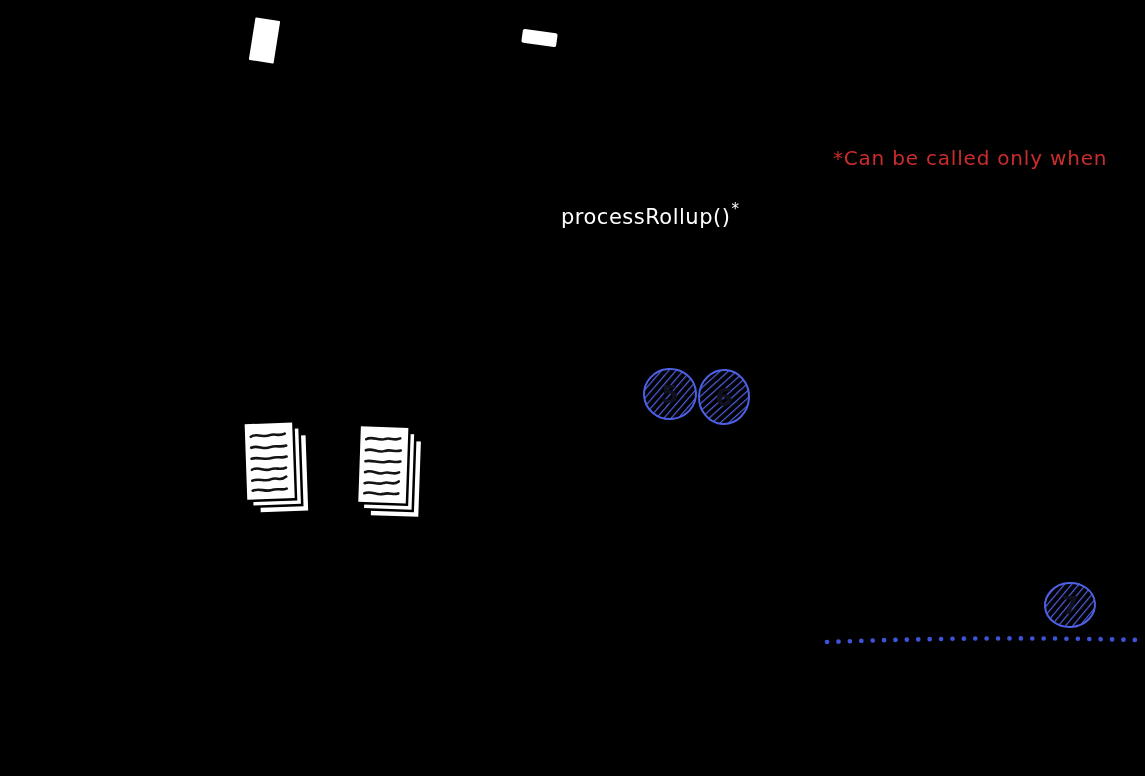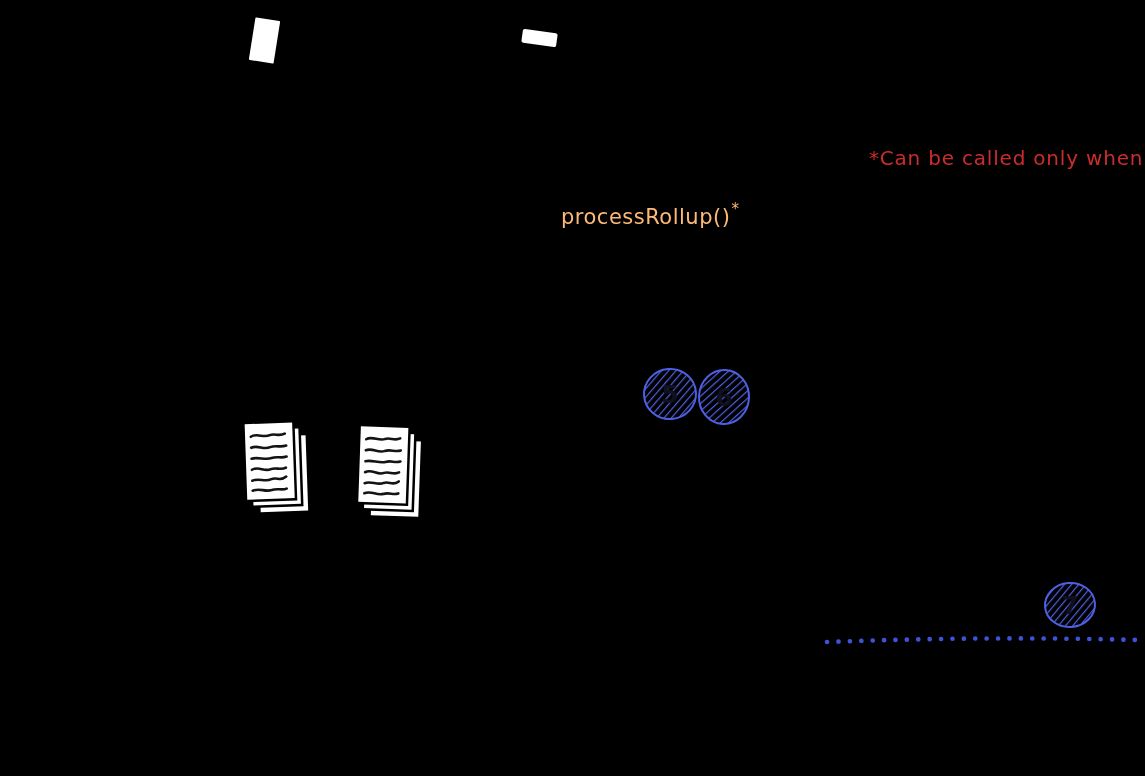--- a/index.html
+++ b/index.html
@@ -3,21 +3,21 @@
 <meta charset="utf-8">
 <style>
   html,body{margin:0;padding:0;background:#000;}
   .canvas{
     position:relative;width:1145px;height:776px;background:#000000;
     overflow:hidden;font-family:"DejaVu Sans",sans-serif;
   }
   .abs{position:absolute;}
   .white-card{background:#ffffff;border-radius:1px;}
   .red-label{
-    color:#fdba74;font-size:21px;letter-spacing:.5px;white-space:nowrap;
+    color:#ffffff;font-size:21px;letter-spacing:.5px;white-space:nowrap;
     font-weight:500;
   }
   .red-label sup{font-size:15px;position:relative;top:-2px;left:1px;}
   .footnote{
     color:#cb2c2c;font-size:20px;line-height:25px;letter-spacing:.8px;
     white-space:nowrap;font-weight:500;
   }
   svg{display:block;overflow:visible;}
   .step-num{
     font-family:"DejaVu Sans",sans-serif;font-weight:bold;
@@ -29,21 +29,21 @@
 <div class="canvas">
 
   <div class="abs white-card" style="left:252px;top:19px;width:25px;height:43px;transform:rotate(9deg);"></div>
 
   <div class="abs white-card" style="left:522px;top:31px;width:35px;height:14px;transform:rotate(8deg);border-radius:2px;"></div>
 
   <div class="abs red-label" style="left:561px;top:202px;">
     <span>processRollup()</span><sup>*</sup>
   </div>
 
-  <div class="abs footnote" style="left:833px;top:146px;margin-left:36px;">
+  <div class="abs footnote" style="left:833px;top:146px;">
     <div>*Can be called only when</div>
   </div>
 
   <svg class="abs" style="left:242px;top:420px;" width="74" height="102" viewBox="0 0 74 102">
     <g transform="rotate(-2 32 50)">
       <rect x="16" y="15" width="50" height="78" fill="#ffffff" stroke="#000000" stroke-width="2.5"></rect>
       <rect x="9" y="8" width="50" height="78" fill="#ffffff" stroke="#000000" stroke-width="2.5"></rect>
       <rect x="3" y="2" width="50" height="78" fill="#ffffff" stroke="#000000" stroke-width="2.5"></rect>
       <g stroke="#141414" stroke-width="2.6" fill="none" stroke-linecap="round">
         <path d="M10 16 c6 -4 13 2 19 -1 c5 -2 9 2 15 -1"></path>

